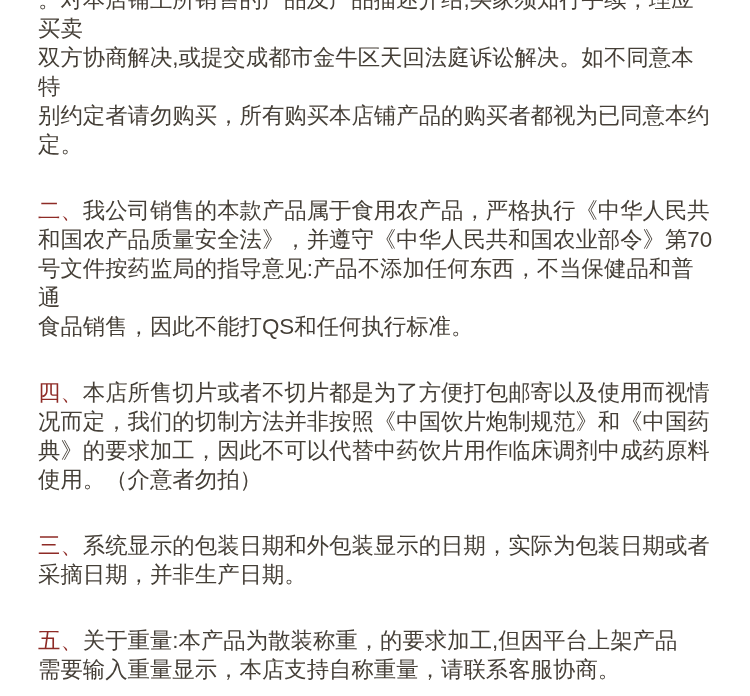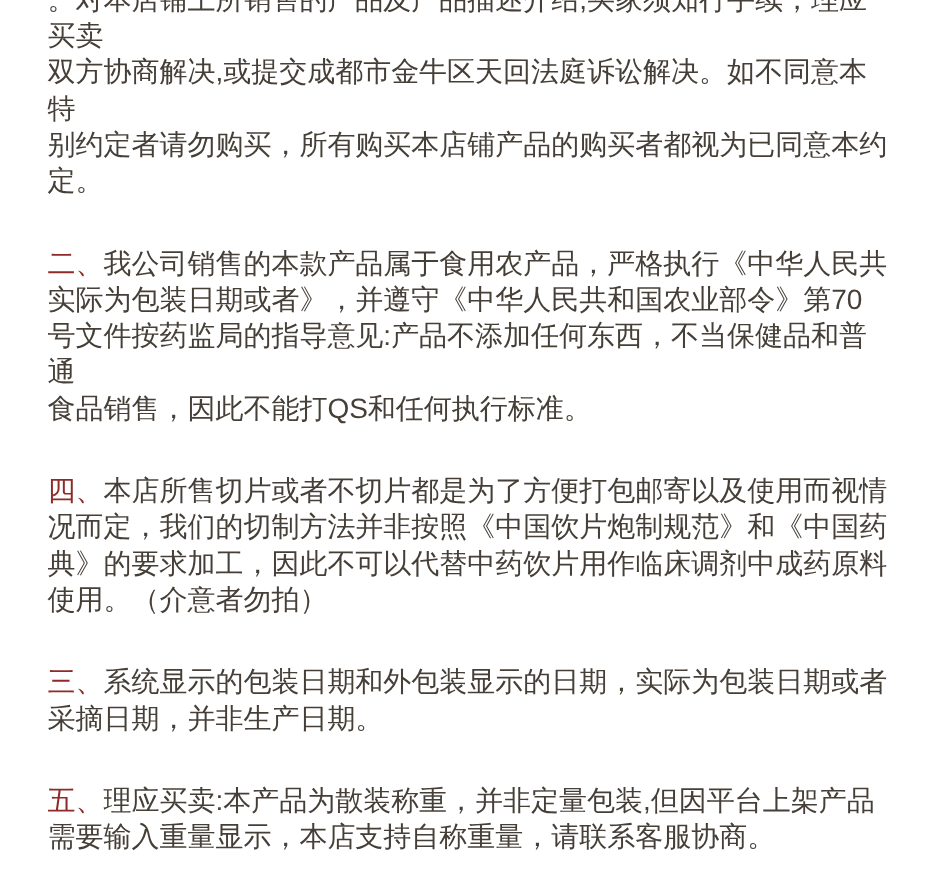--- a/index.html
+++ b/index.html
@@ -44,35 +44,35 @@
 
   <p class="para first">
     <span class="clause-text">。对本店铺上所销售的产品及产品描述介绍,买家须知行手续，理应买卖
 双方协商解决,或提交成都市金牛区天回法庭诉讼解决。如不同意本特
 别约定者请勿购买，所有购买本店铺产品的购买者都视为已同意本约
 定。</span>
   </p>
 
   <p class="para">
     <span class="clause-num">二、</span><span class="clause-text">我公司销售的本款产品属于食用农产品，严格执行《中华人民共
-实际为包装日期或者》，并遵守《中华人民共和国农业部令》第70
+和国农产品质量安全法》，并遵守《中华人民共和国农业部令》第70
 号文件按药监局的指导意见:产品不添加任何东西，不当保健品和普通
 食品销售，因此不能打QS和任何执行标准。</span>
   </p>
 
   <p class="para">
     <span class="clause-num">四、</span><span class="clause-text">本店所售切片或者不切片都是为了方便打包邮寄以及使用而视情
 况而定，我们的切制方法并非按照《中国饮片炮制规范》和《中国药
 典》的要求加工，因此不可以代替中药饮片用作临床调剂中成药原料
 使用。（介意者勿拍）</span>
   </p>
 
   <p class="para">
     <span class="clause-num">三、</span><span class="clause-text">系统显示的包装日期和外包装显示的日期，实际为包装日期或者
 采摘日期，并非生产日期。</span>
   </p>
 
   <p class="para">
-    <span class="clause-num">五、</span><span class="clause-text">理应买卖:本产品为散装称重，并非定量包装,但因平台上架产品
+    <span class="clause-num">五、</span><span class="clause-text">关于重量:本产品为散装称重，的要求加工,但因平台上架产品
 需要输入重量显示，本店支持自称重量，请联系客服协商。</span>
   </p>
 
 </main>
 
 </body></html>

